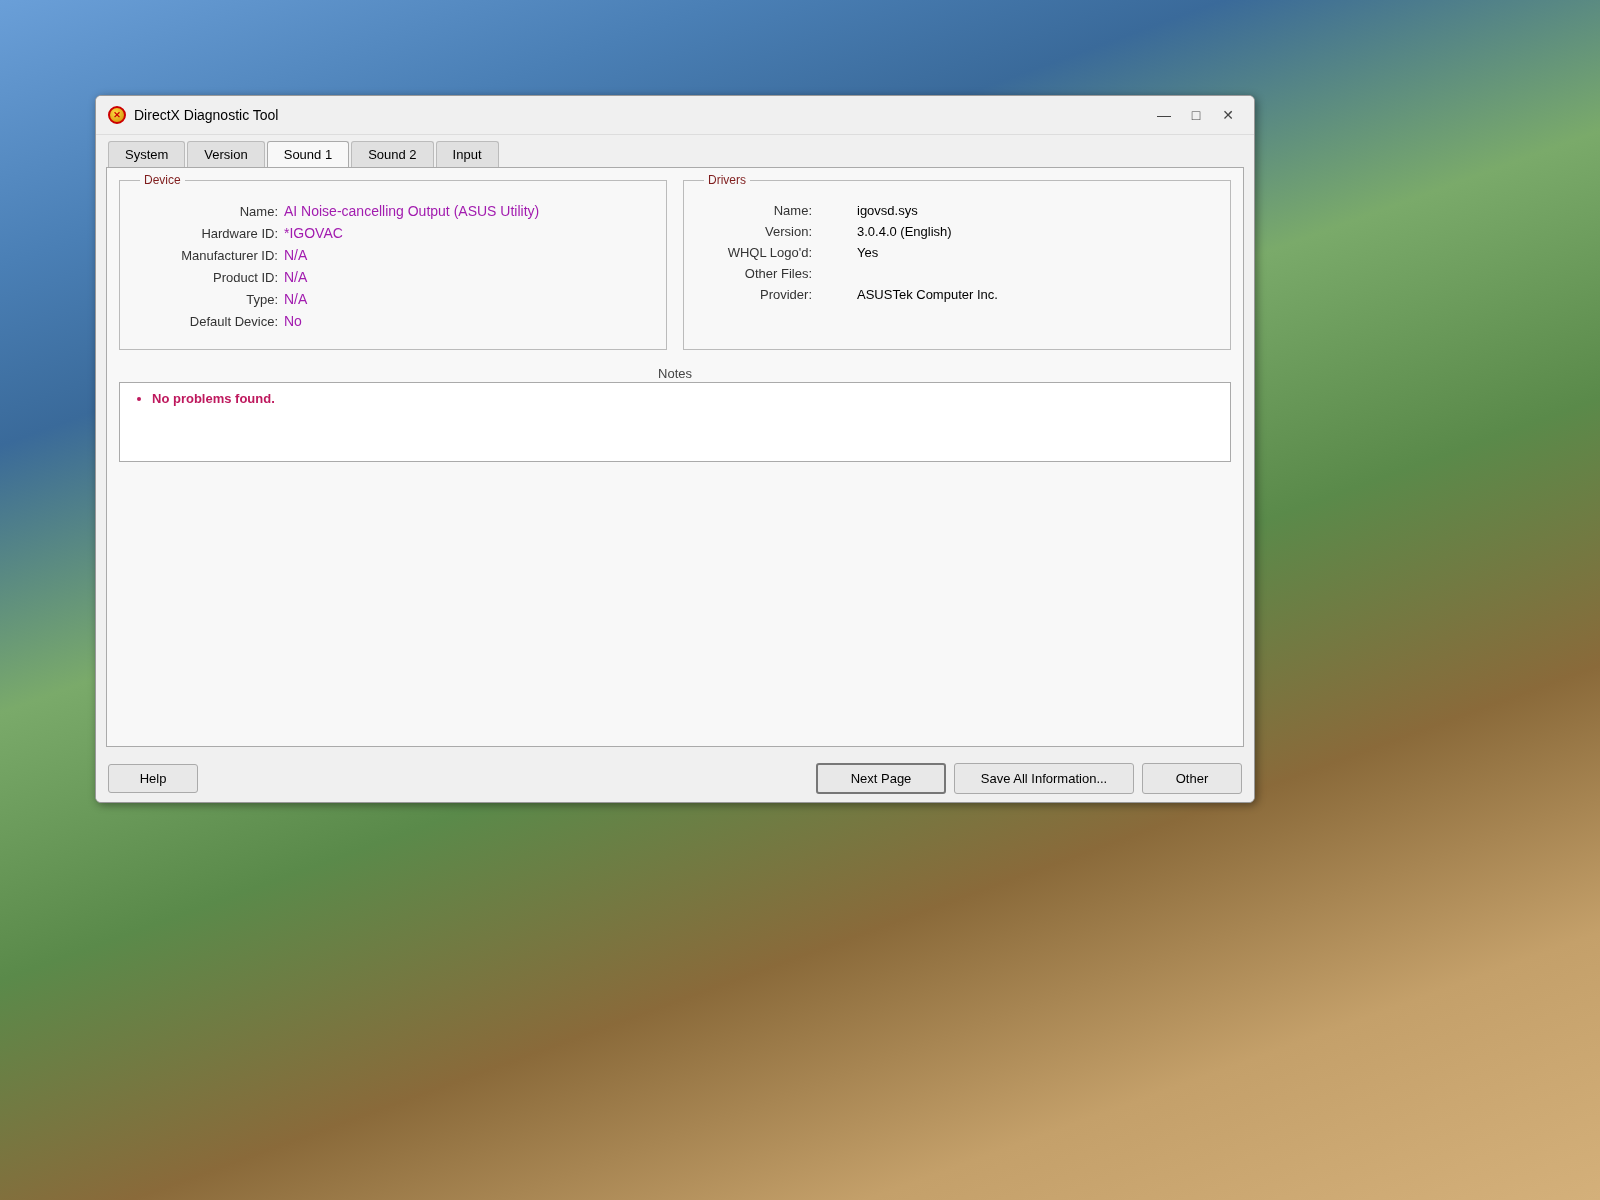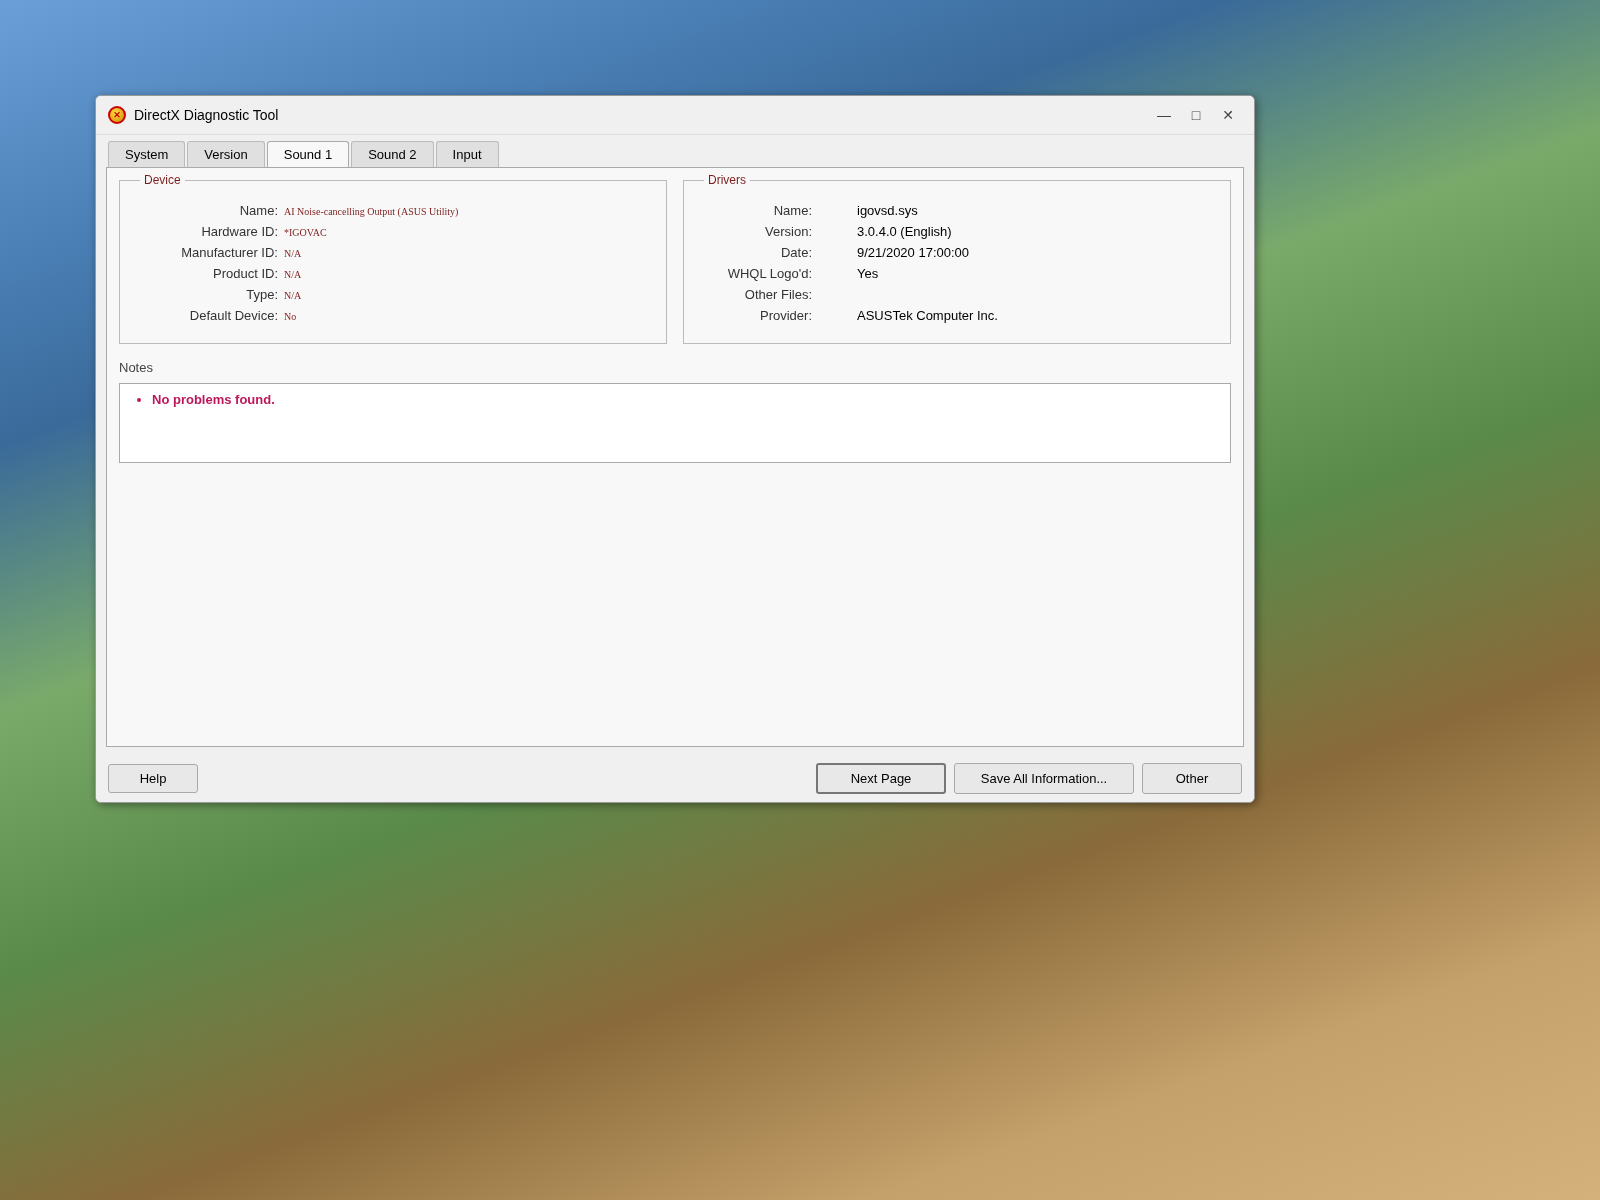--- a/index.html
+++ b/index.html
@@ -149,23 +149,22 @@
     .info-label {
       text-align: right;
       min-width: 150px;
       color: #333;
       font-size: 13px;
       padding-right: 6px;
       flex-shrink: 0;
     }
 
     .info-value {
-      color: #7f1d1d;
-      font-size: 10px;
-      font-family: Liberation Serif, serif;
+      color: #a21caf;
+      font-size: 14px;
     }
 
     .drivers-table {
       margin-top: 12px;
     }
 
     .drivers-row {
       display: flex;
       margin-bottom: 6px;
       align-items: baseline;
@@ -186,21 +185,22 @@
       padding-left: 39px;
     }
 
     .notes-section {
       margin-top: 16px;
     }
 
     .notes-label {
       font-size: 13px;
       color: #444;
-      margin-bottom: 8px;
+      margin-bottom: 1px;
+      text-align: center;
     }
 
     .notes-box {
       border: 1px solid #aaa;
       background: #fff;
       min-height: 80px;
       padding: 8px 12px;
       font-size: 13px;
     }
 
@@ -342,24 +342,20 @@
 
           <div class="drivers-row">
             <span class="drivers-label">Name:</span>
             <span class="drivers-value">igovsd.sys</span>
           </div>
           <div class="drivers-row">
             <span class="drivers-label">Version:</span>
             <span class="drivers-value">3.0.4.0 (English)</span>
           </div>
           <div class="drivers-row">
-            <span class="drivers-label">Date:</span>
-            <span class="drivers-value">9/21/2020 17:00:00</span>
-          </div>
-          <div class="drivers-row">
             <span class="drivers-label">WHQL Logo'd:</span>
             <span class="drivers-value">Yes</span>
           </div>
           <div class="drivers-row">
             <span class="drivers-label">Other Files:</span>
             <span class="drivers-value"></span>
           </div>
           <div class="drivers-row">
             <span class="drivers-label">Provider:</span>
             <span class="drivers-value">ASUSTek Computer Inc.</span>

